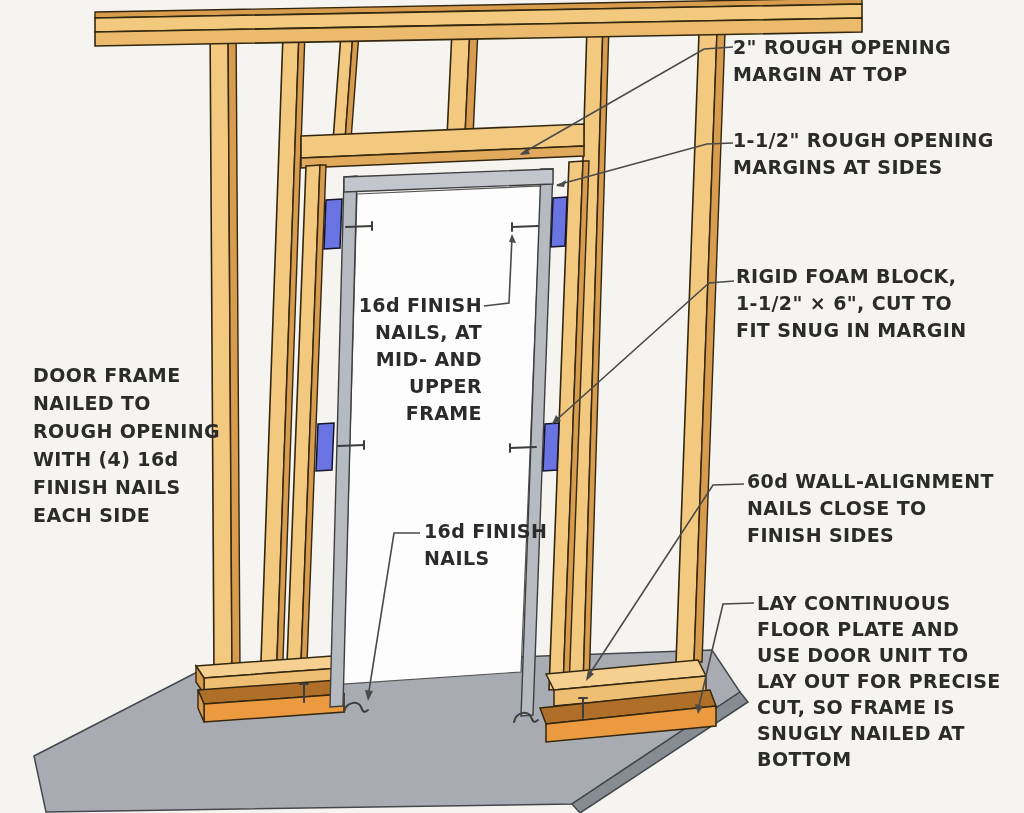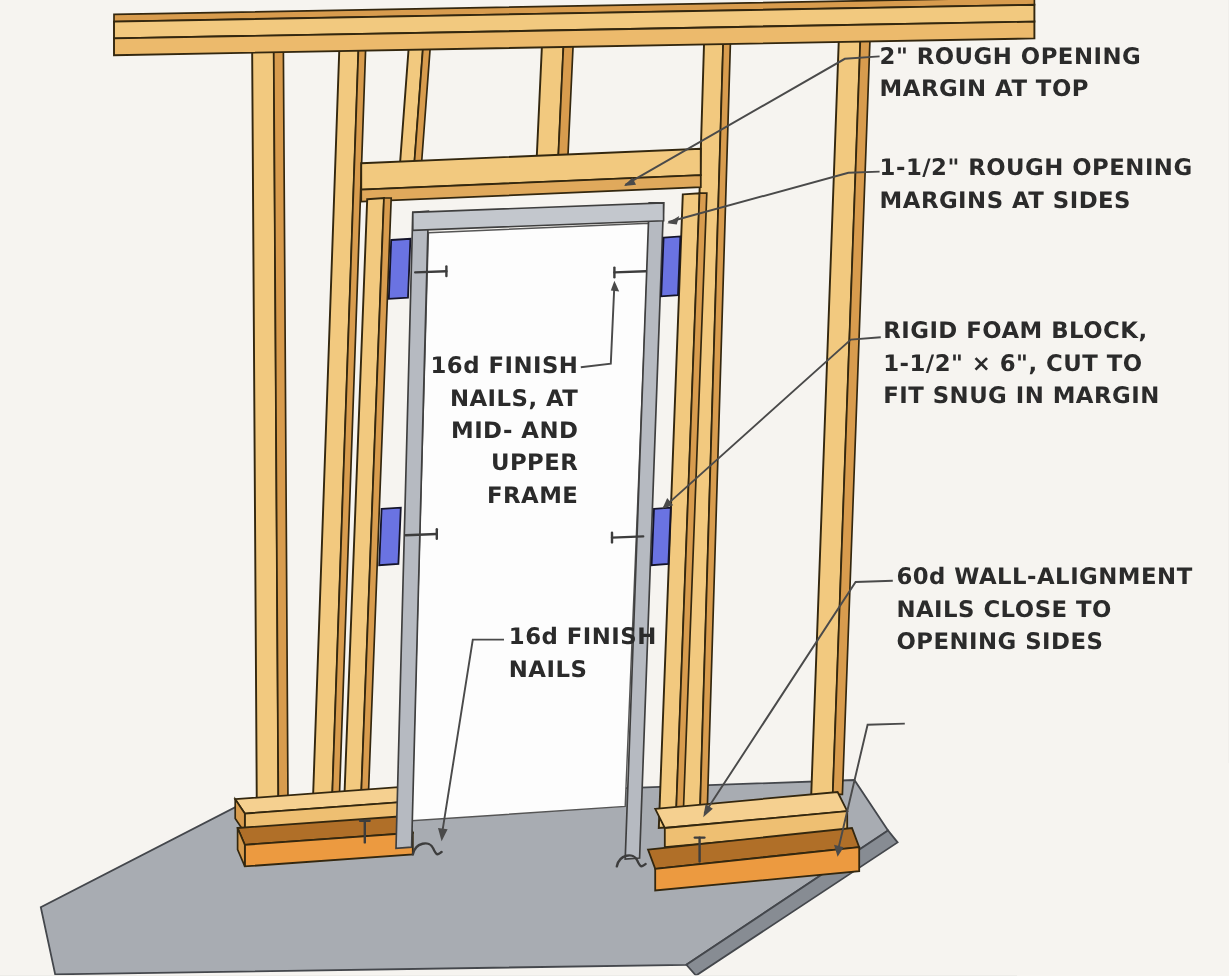--- a/index.html
+++ b/index.html
@@ -183,22 +183,35 @@
   <div class="anno" style="left:736px;top:263px;width:260px;">RIGID FOAM BLOCK,
 1-1/2" × 6", CUT TO
 FIT SNUG IN MARGIN</div>
 
   <div class="anno right" style="left:336px;top:292px;width:146px;">16d FINISH
 NAILS, AT
 MID- AND
 UPPER
 FRAME</div>
 
+  <div class="anno" style="left:33px;top:361px;width:220px;line-height:28px;">DOOR FRAME
+NAILED TO
+ROUGH OPENING
+WITH (4) 16d
+FINISH NAILS
+EACH SIDE</div>
 
   <div class="anno" style="left:424px;top:518px;width:140px;">16d FINISH
 NAILS</div>
 
   <div class="anno" style="left:747px;top:468px;width:270px;">60d WALL-ALIGNMENT
 NAILS CLOSE TO
-OPENING SIDES</div>
-
+FINISH SIDES</div>
+
+  <div class="anno" style="left:757px;top:590px;width:262px;line-height:26px;">LAY CONTINUOUS
+FLOOR PLATE AND
+USE DOOR UNIT TO
+LAY OUT FOR PRECISE
+CUT, SO FRAME IS
+SNUGLY NAILED AT
+BOTTOM</div>
 
 </div>
 
 </body></html>

